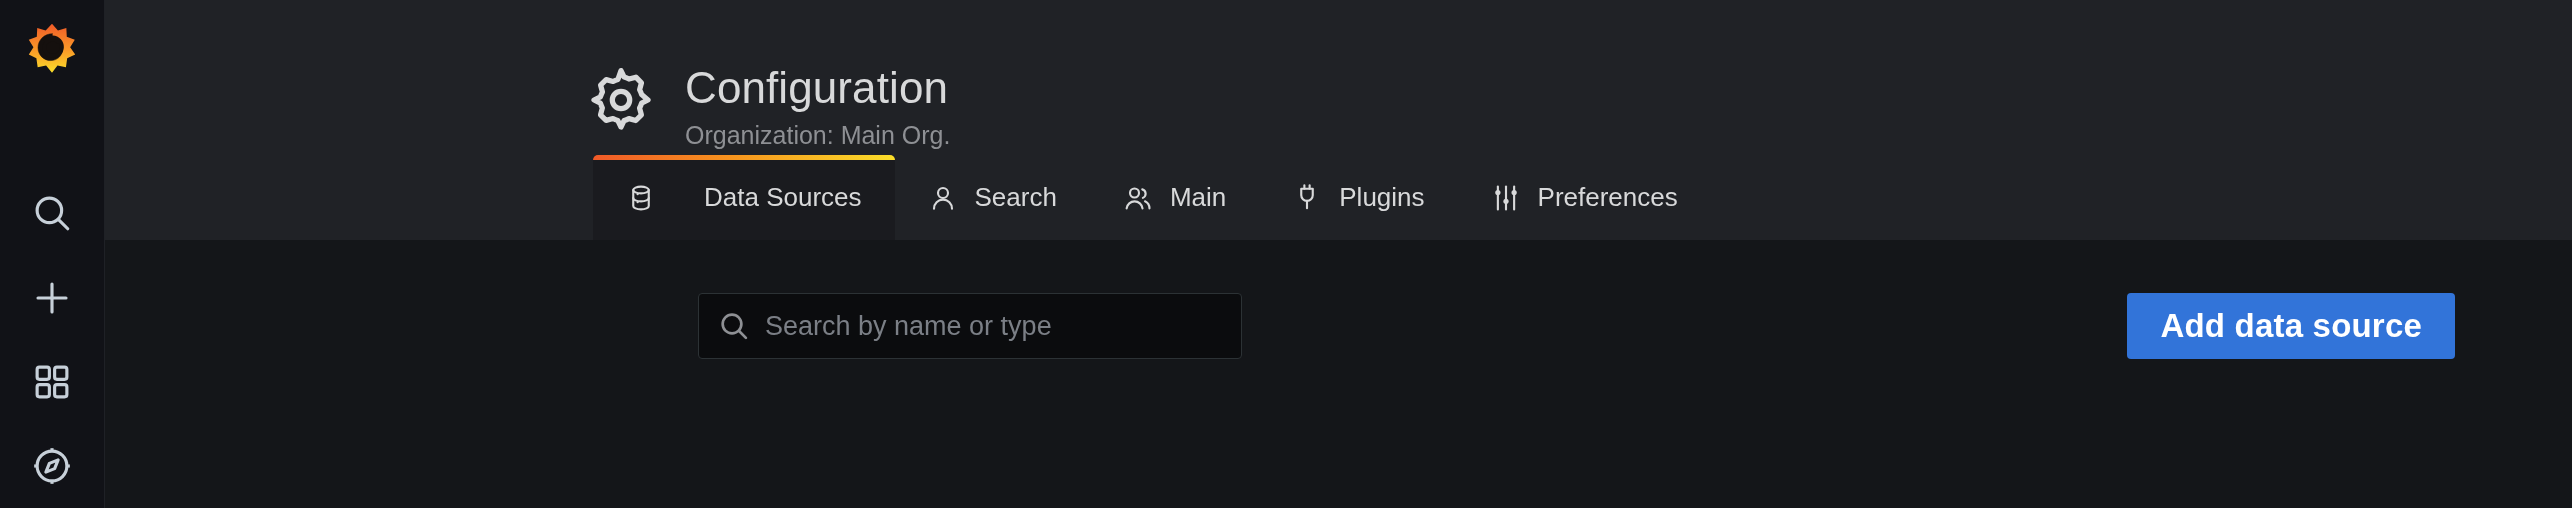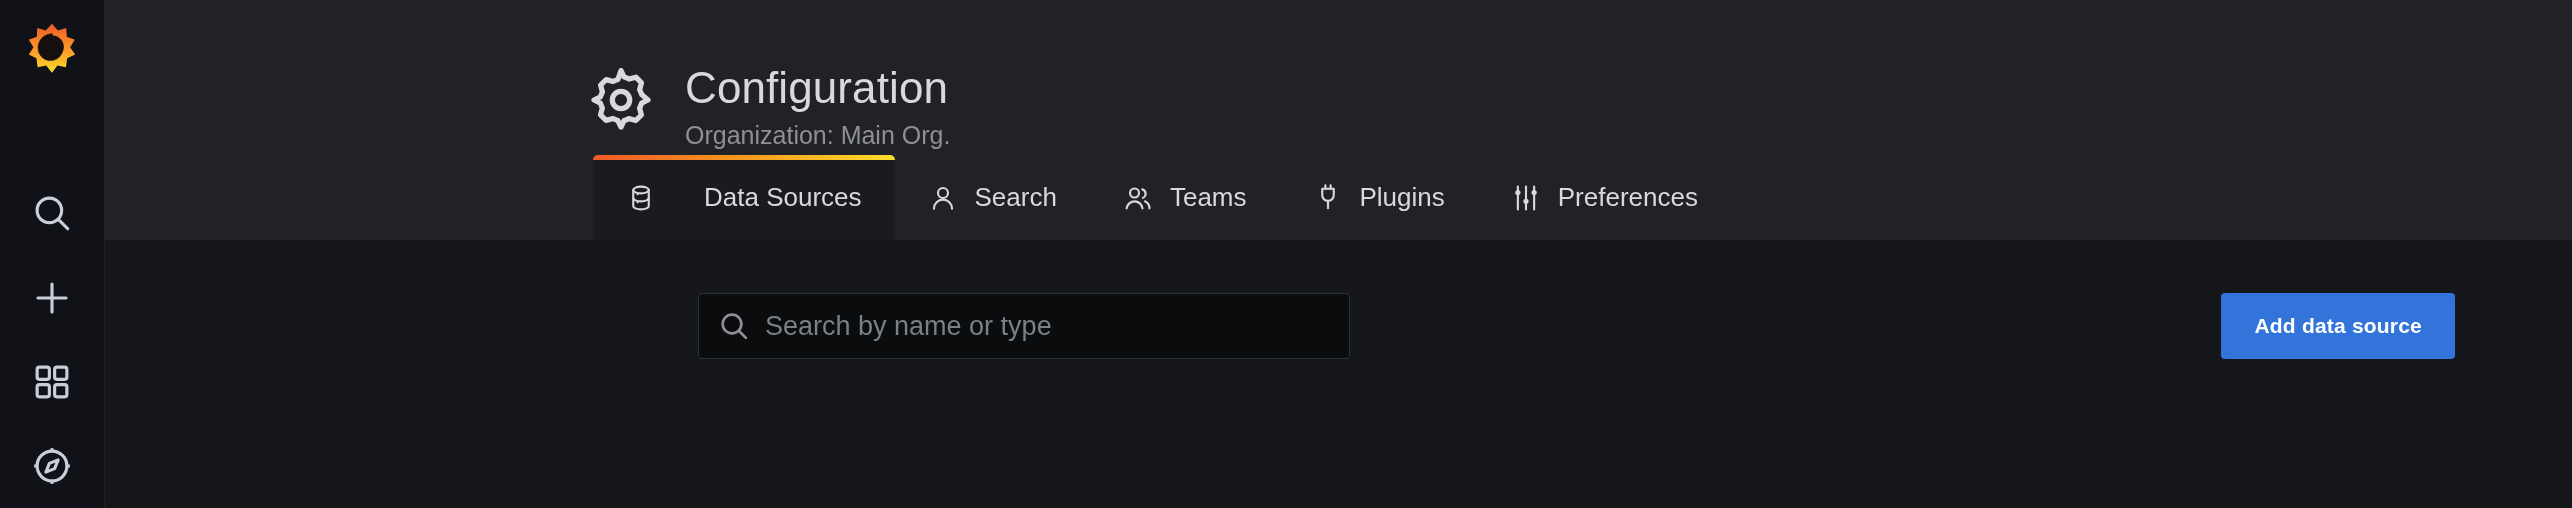--- a/index.html
+++ b/index.html
@@ -106,21 +106,21 @@
     background:#141619;
     position:relative;
   }
   .action-row {
     position:absolute;
     left:593px; right:117px; top:53px;
     display:flex; align-items:center; justify-content:space-between;
   }
   .search-box {
     position:relative;
-    width:652px; height:66px;
+    width:544px; height:66px;
     background:#0b0c0e;
     border:1px solid #2c3235;
     border-radius:4px;
     display:flex; align-items:center;
   }
   .search-icon {
     width:34px; height:34px;
     margin-left:18px; flex:0 0 34px;
   }
   .search-icon svg { width:34px; height:34px; display:block; }
@@ -135,21 +135,21 @@
     height:100%;
   }
   .search-input::placeholder { color:#7b7f86; }
 
   .primary-btn {
     height:66px;
     background:#3274d9;
     color:#ffffff;
     border:0; border-radius:4px;
     font-family:"Liberation Sans", sans-serif;
-    font-size:21px; font-weight:700;
+    font-size:33px; font-weight:700;
     padding:0 33px;
     cursor:pointer;
     white-space:nowrap;
     letter-spacing:.2px;
   }
 </style>
 </head>
 <body>
 
 <div class="app">
@@ -252,21 +252,21 @@
 
         <div class="tab">
           <span class="tab-icon">
             <svg viewBox="0 0 24 24" aria-hidden="true">
               <circle class="stroke" cx="9.2" cy="8" r="3.6"></circle>
               <path class="stroke" d="M2.9 20.3a6.4 6.4 0 0 1 12.7 0"></path>
               <path class="stroke" d="M15.4 5.1a3.6 3.6 0 0 1 .5 6.8"></path>
               <path class="stroke" d="M17.6 14.6a6.4 6.4 0 0 1 3.6 5.7"></path>
             </svg>
           </span>
-          <span>Teams</span>
+          <span>Main</span>
         </div>
 
         <div class="tab">
           <span class="tab-icon">
             <svg viewBox="0 0 24 24" aria-hidden="true">
               <path class="stroke" d="M7.4 4.6h9.2v5.1a4.6 4.6 0 0 1-9.2 0z"></path>
               <line class="stroke" x1="12" y1="14.3" x2="12" y2="20.2"></line>
               <line class="stroke" x1="9.9" y1="1.9" x2="9.9" y2="4.6"></line>
               <line class="stroke" x1="14.1" y1="1.9" x2="14.1" y2="4.6"></line>
             </svg>

